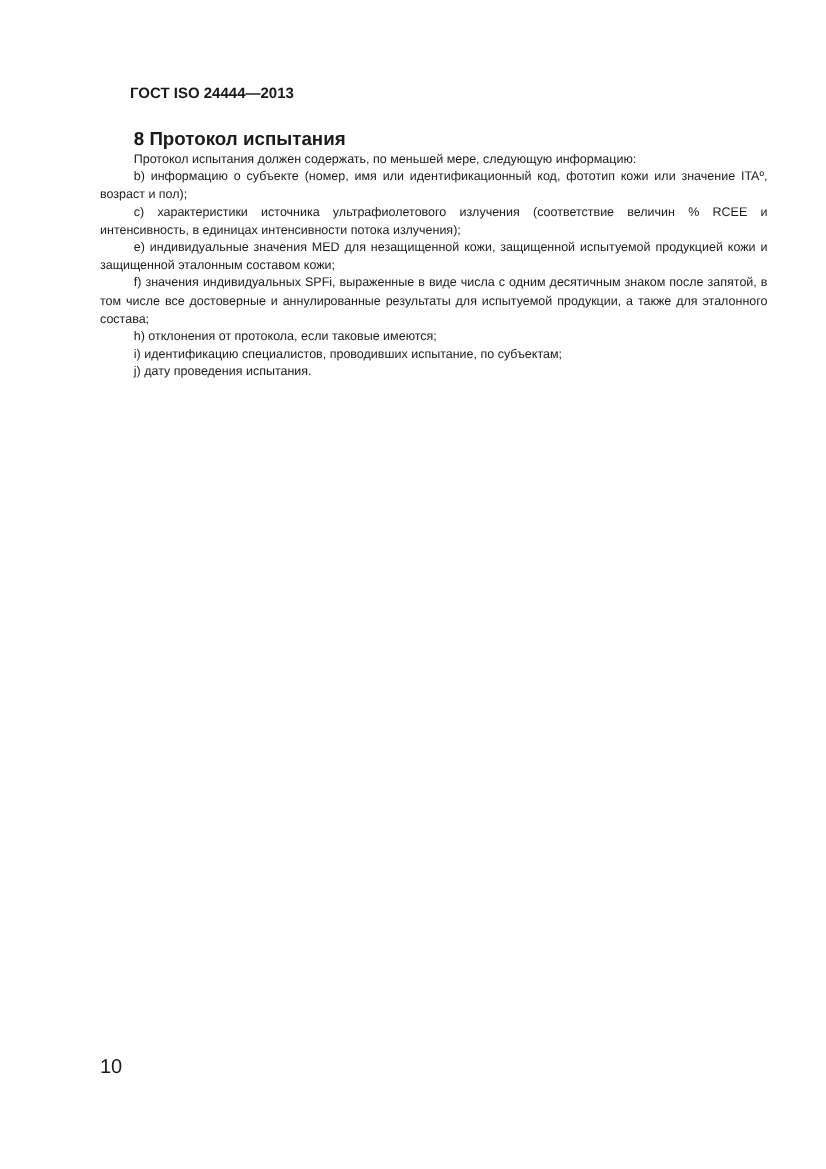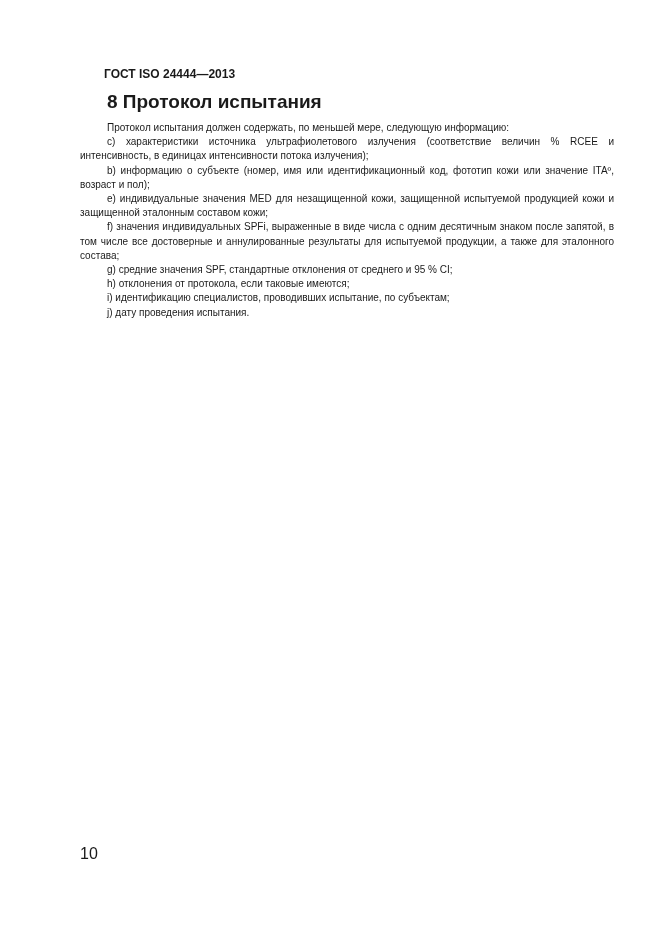--- a/index.html
+++ b/index.html
@@ -1,34 +1,33 @@
 <!DOCTYPE html>
 <html><head>
 <meta charset="utf-8">
 <style>
   html, body { margin: 0; padding: 0; background: #ffffff; }
   body { width: 661px; height: 935px; position: relative; overflow: hidden;
          font-family: "Liberation Sans", sans-serif; color: #1a1a1a; }
   .header { position: absolute; left: 80px; top: 67px; font-size: 12px; font-weight: bold; margin-left: 24px; }
-  .section-title { position: absolute; left: 107px; top: 91px; font-size: 19px; font-weight: bold; }
+  .section-title { position: absolute; left: 107px; top: 103px; font-size: 15px; font-weight: bold; }
   .body { position: absolute; left: 80px; top: 121px; width: 534px; font-size: 10px; line-height: 14.2px; }
   .p { margin: 0; text-align: justify; text-indent: 27px; }
   .pagenum { position: absolute; left: 80px; top: 845px; font-size: 16px; font-weight: normal; }
 </style>
 </head>
 <body>
 
 <div class="header">ГОСТ ISO 24444—2013</div>
 <div class="section-title">8 Протокол испытания</div>
 
 <div class="body">
   <p class="p">Протокол испытания должен содержать, по меньшей мере, следующую информацию:</p>
+  <p class="p">b) информацию о субъекте (номер, имя или идентификационный код, фототип кожи или значение ITAº, возраст и пол);</p>
   <p class="p">c) характеристики источника ультрафиолетового излучения (соответствие величин % RCEE и интенсивность, в единицах интенсивности потока излучения);</p>
-  <p class="p">b) информацию о субъекте (номер, имя или идентификационный код, фототип кожи или значение ITAº, возраст и пол);</p>
   <p class="p">e) индивидуальные значения MED для незащищенной кожи, защищенной испытуемой продукцией кожи и защищенной эталонным составом кожи;</p>
   <p class="p">f) значения индивидуальных SPFi, выраженные в виде числа с одним десятичным знаком после запятой, в том числе все достоверные и аннулированные результаты для испытуемой продукции, а также для эталонного состава;</p>
-  <p class="p">g) средние значения SPF, стандартные отклонения от среднего и 95 % CI;</p>
   <p class="p">h) отклонения от протокола, если таковые имеются;</p>
   <p class="p">i) идентификацию специалистов, проводивших испытание, по субъектам;</p>
   <p class="p">j) дату проведения испытания.</p>
 </div>
 
 <div class="pagenum">10</div>
 
 </body></html>

